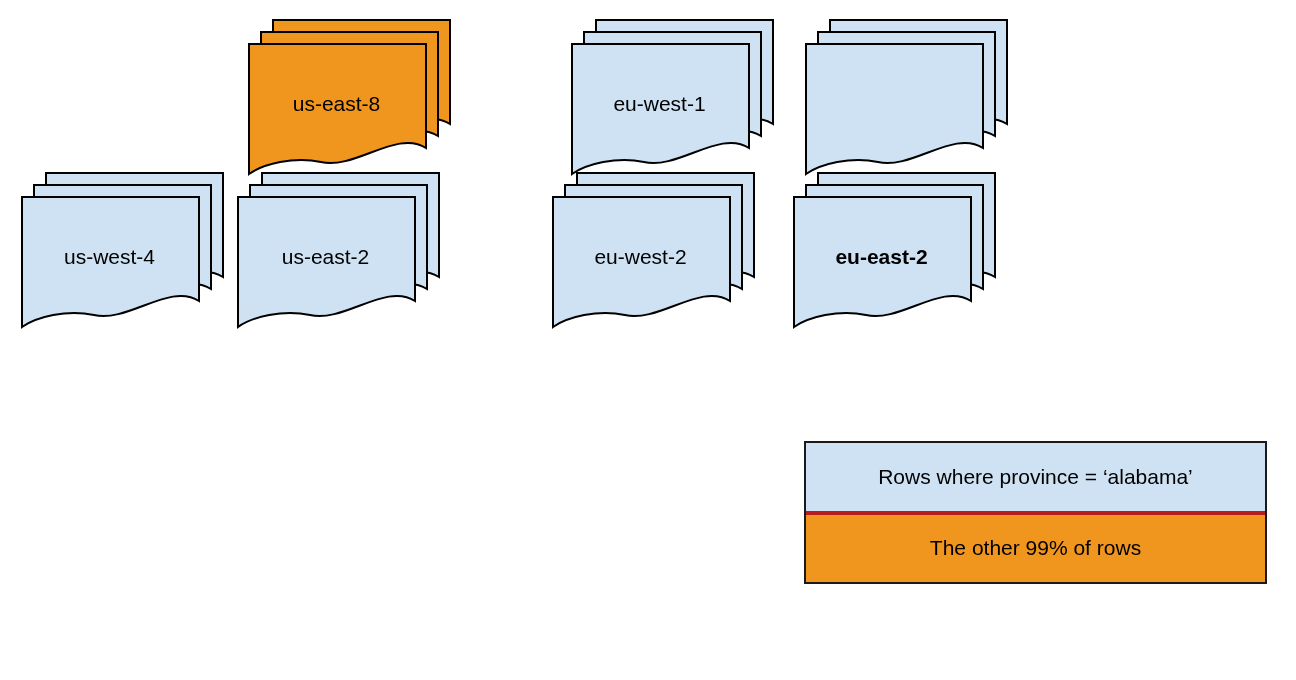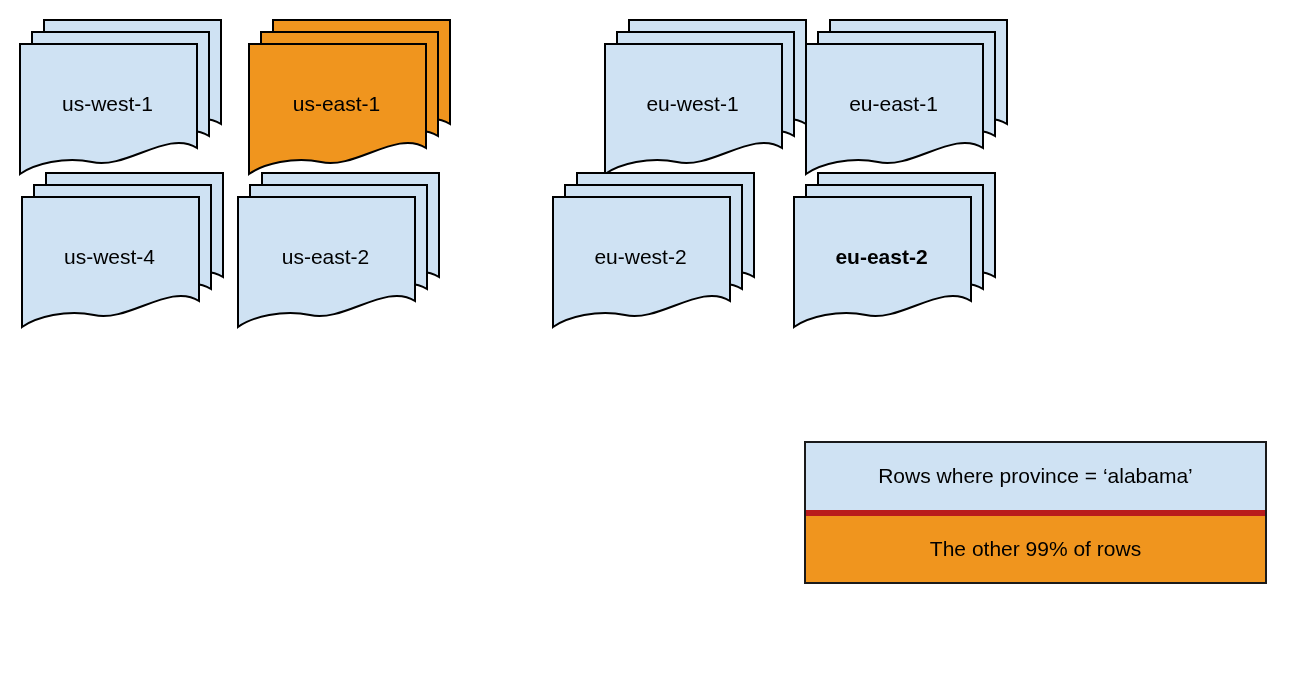--- a/index.html
+++ b/index.html
@@ -56,21 +56,21 @@
   }
   .legend-row {
     flex: 1;
     display: flex;
     align-items: center;
     justify-content: center;
     font-size: 21px;
     color: #000000;
   }
   .legend-row:first-child {
-    border-bottom: 6px solid #b91c1c;
+    border-bottom: 4px solid #b91c1c;
   }
   .defs-holder {
     position: absolute;
     width: 0;
     height: 0;
     overflow: hidden;
   }
 </style>
 </head>
 <body>
@@ -78,62 +78,51 @@
 <div class="defs-holder" aria-hidden="true">
   <svg width="0" height="0">
     <defs>
       <path id="docshape" d="M0 0 H177 V104 C148 85 106 126 72 118 C45 112 14 120 0 130 Z"></path>
     </defs>
   </svg>
 </div>
 
 <div id="canvas">
 
-  <div class="stack" style="left:19px; top:19px;">
-    <svg width="204" height="157" viewBox="-1 -1 204 157">
-      <g class="docs" fill="#cfe2f3">
-        <use href="#docshape" xlink:href="#docshape" x="24" y="0"></use>
-        <use href="#docshape" xlink:href="#docshape" x="12" y="12"></use>
-        <use href="#docshape" xlink:href="#docshape" x="0" y="24"></use>
-      </g>
-    </svg>
-    <div class="stack-label">us-west-1</div>
-  </div>
 
   <div class="stack" style="left:248px; top:19px;">
     <svg width="204" height="157" viewBox="-1 -1 204 157">
       <g class="docs" fill="#f0951e">
         <use href="#docshape" xlink:href="#docshape" x="24" y="0"></use>
         <use href="#docshape" xlink:href="#docshape" x="12" y="12"></use>
         <use href="#docshape" xlink:href="#docshape" x="0" y="24"></use>
       </g>
     </svg>
-    <div class="stack-label">us-east-1</div>
+    <div class="stack-label">us-east-8</div>
   </div>
 
-  <div class="stack" style="left:604px; top:19px;padding-left:19px;">
+  <div class="stack" style="left:571px; top:19px;padding-left:19px;">
     <svg width="204" height="157" viewBox="-1 -1 204 157">
       <g class="docs" fill="#cfe2f3">
         <use href="#docshape" xlink:href="#docshape" x="24" y="0"></use>
         <use href="#docshape" xlink:href="#docshape" x="12" y="12"></use>
         <use href="#docshape" xlink:href="#docshape" x="0" y="24"></use>
       </g>
     </svg>
     <div class="stack-label">eu-west-1</div>
   </div>
 
   <div class="stack" style="left:805px; top:19px;">
     <svg width="204" height="157" viewBox="-1 -1 204 157">
       <g class="docs" fill="#cfe2f3">
         <use href="#docshape" xlink:href="#docshape" x="24" y="0"></use>
         <use href="#docshape" xlink:href="#docshape" x="12" y="12"></use>
         <use href="#docshape" xlink:href="#docshape" x="0" y="24"></use>
       </g>
     </svg>
-    <div class="stack-label">eu-east-1</div>
   </div>
 
   <div class="stack" style="left:21px; top:172px;">
     <svg width="204" height="157" viewBox="-1 -1 204 157">
       <g class="docs" fill="#cfe2f3">
         <use href="#docshape" xlink:href="#docshape" x="24" y="0"></use>
         <use href="#docshape" xlink:href="#docshape" x="12" y="12"></use>
         <use href="#docshape" xlink:href="#docshape" x="0" y="24"></use>
       </g>
     </svg>

